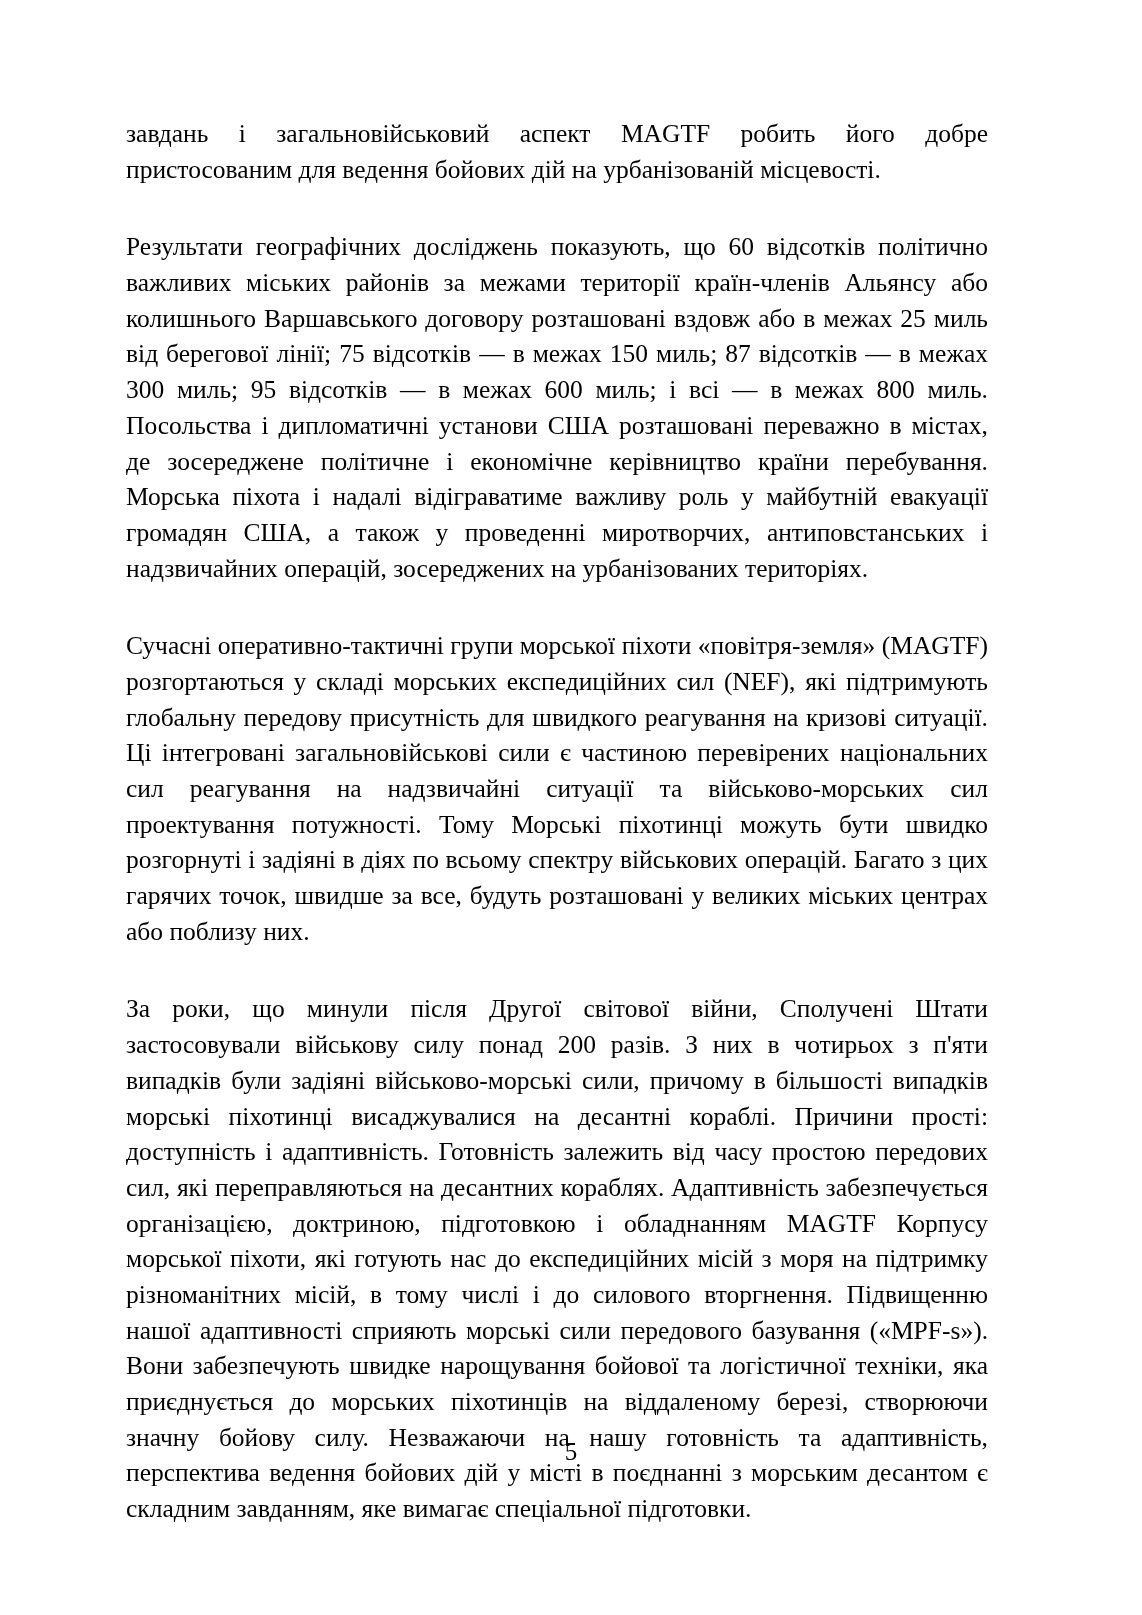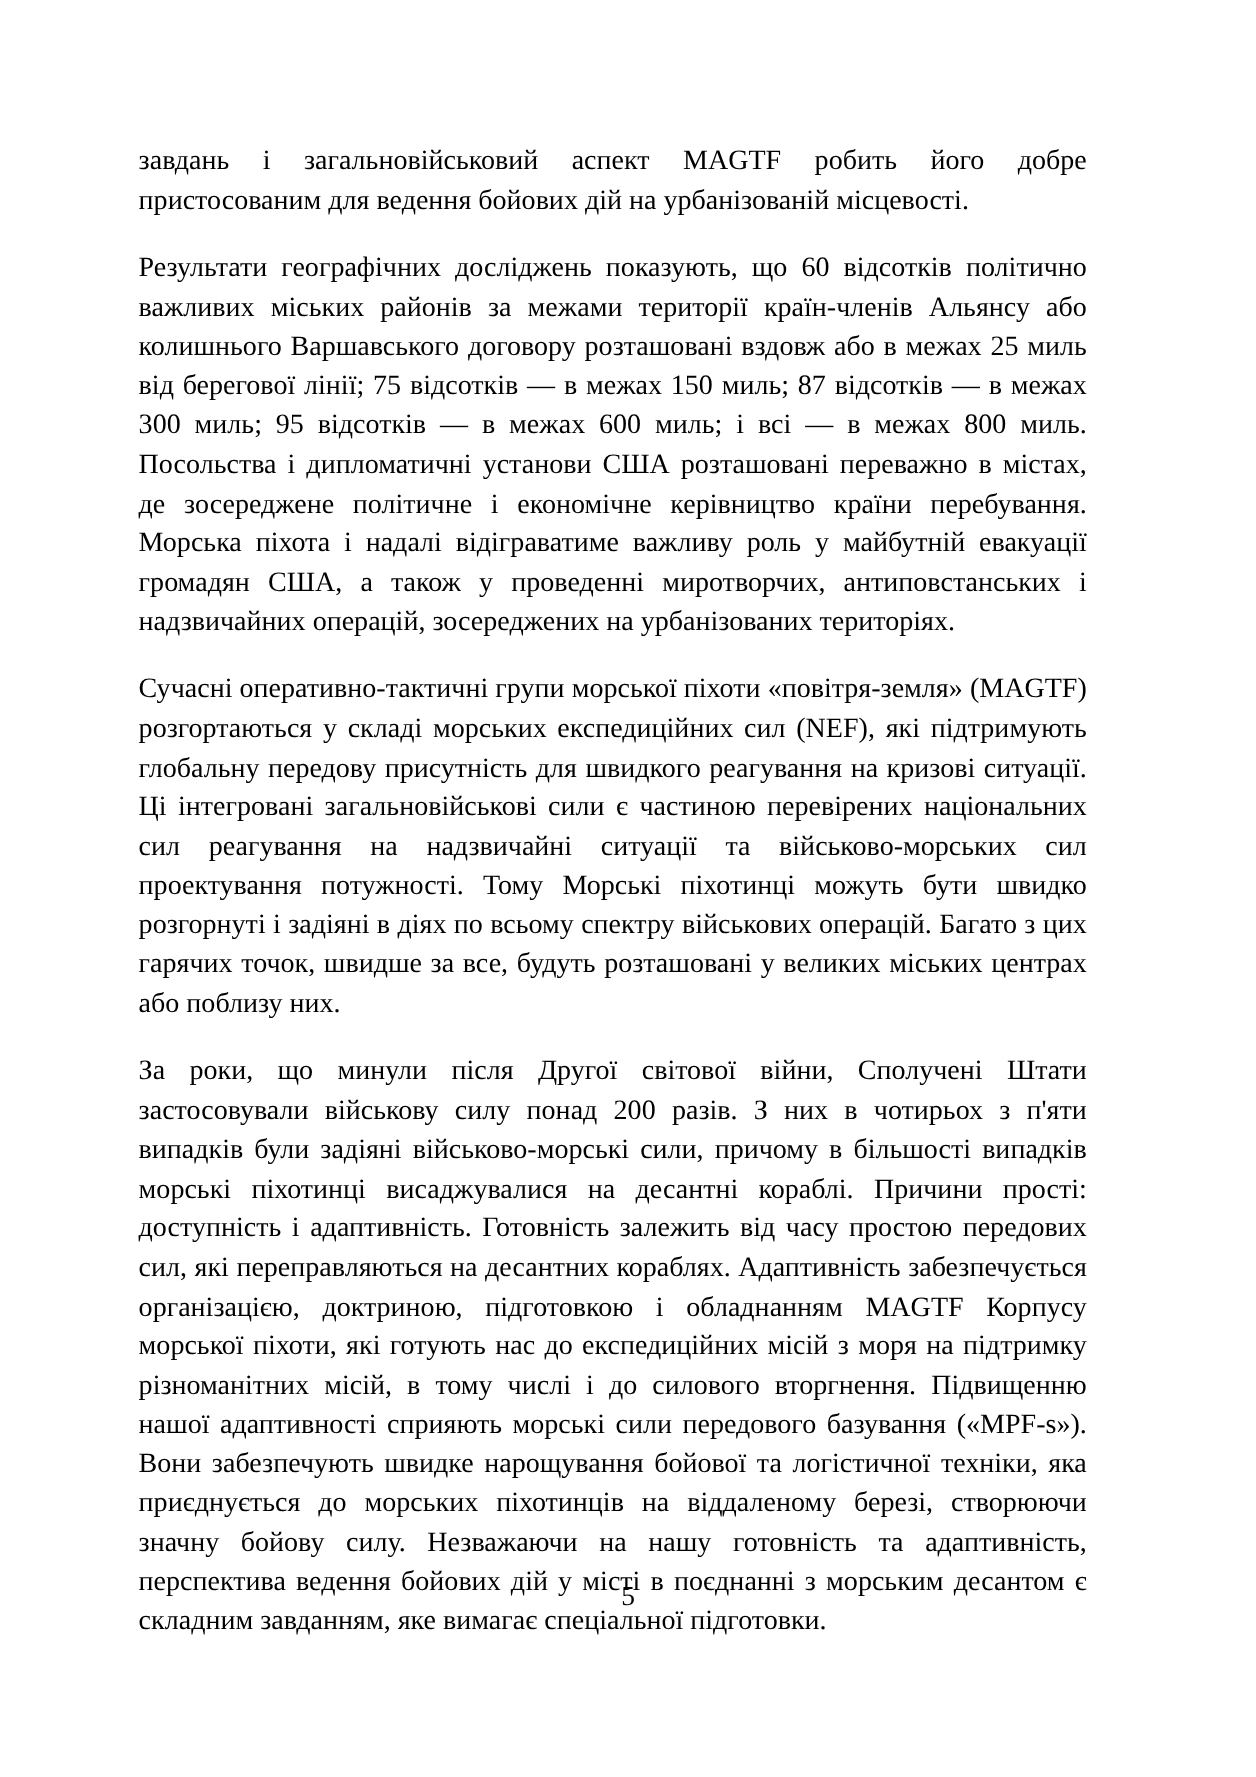--- a/index.html
+++ b/index.html
@@ -13,33 +13,33 @@
     height: 1615px;
     background: #ffffff;
     box-sizing: border-box;
     font-family: "Liberation Serif", serif;
     color: #000000;
     overflow: hidden;
   }
   .content {
     position: absolute;
     left: 126px;
-    top: 128px;
+    top: 116px;
     width: 862px;
   }
   .para {
     font-size: 25.5px;
     line-height: 1.40;
     text-align: justify;
     text-justify: inter-word;
     margin: 0 0 0 0;
     hyphens: none;
   }
   .para + .para {
-    margin-top: 26px;
+    margin-top: 42px;
   }
   .page-number {
     position: absolute;
     left: 0;
     right: 0;
     top: 1438px;
     text-align: center;
     font-size: 25px;
     font-family: "Liberation Serif", serif;
   }

